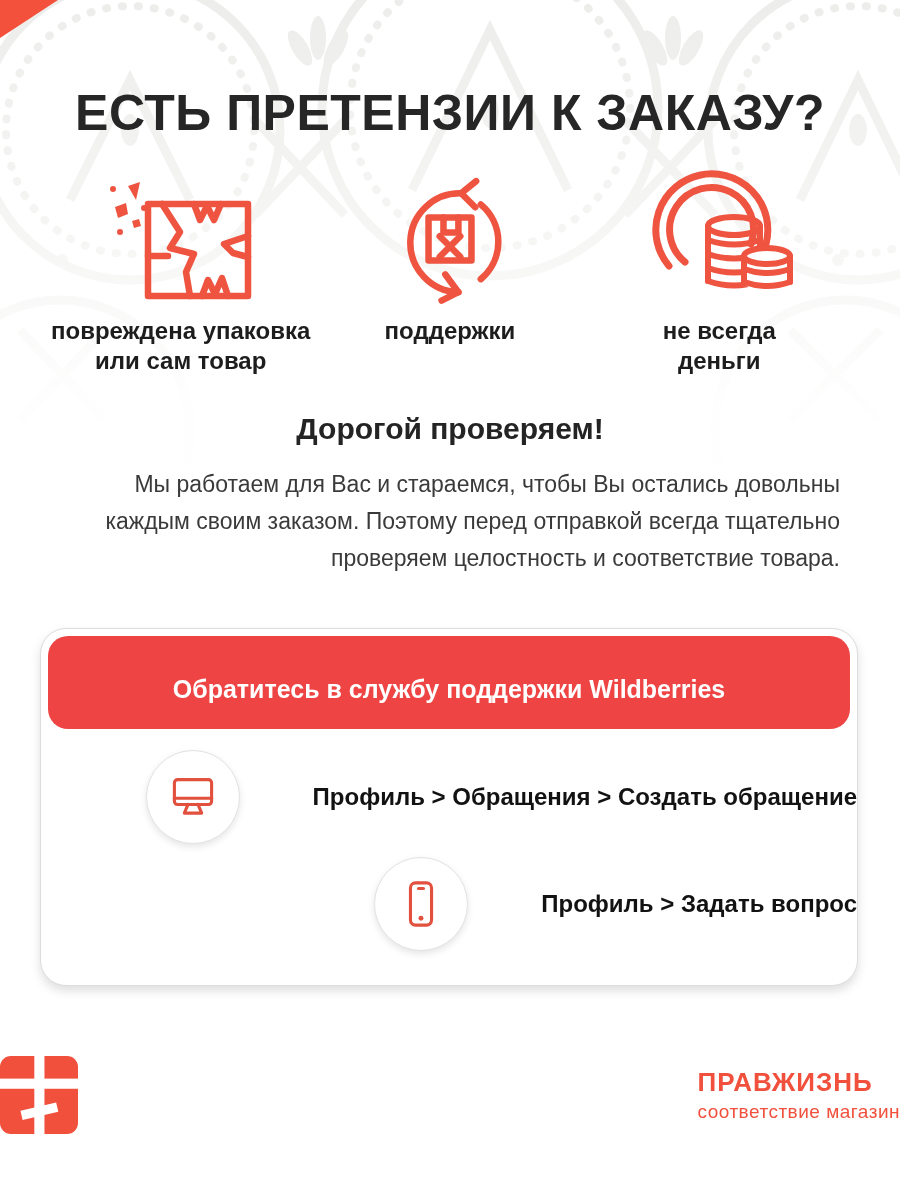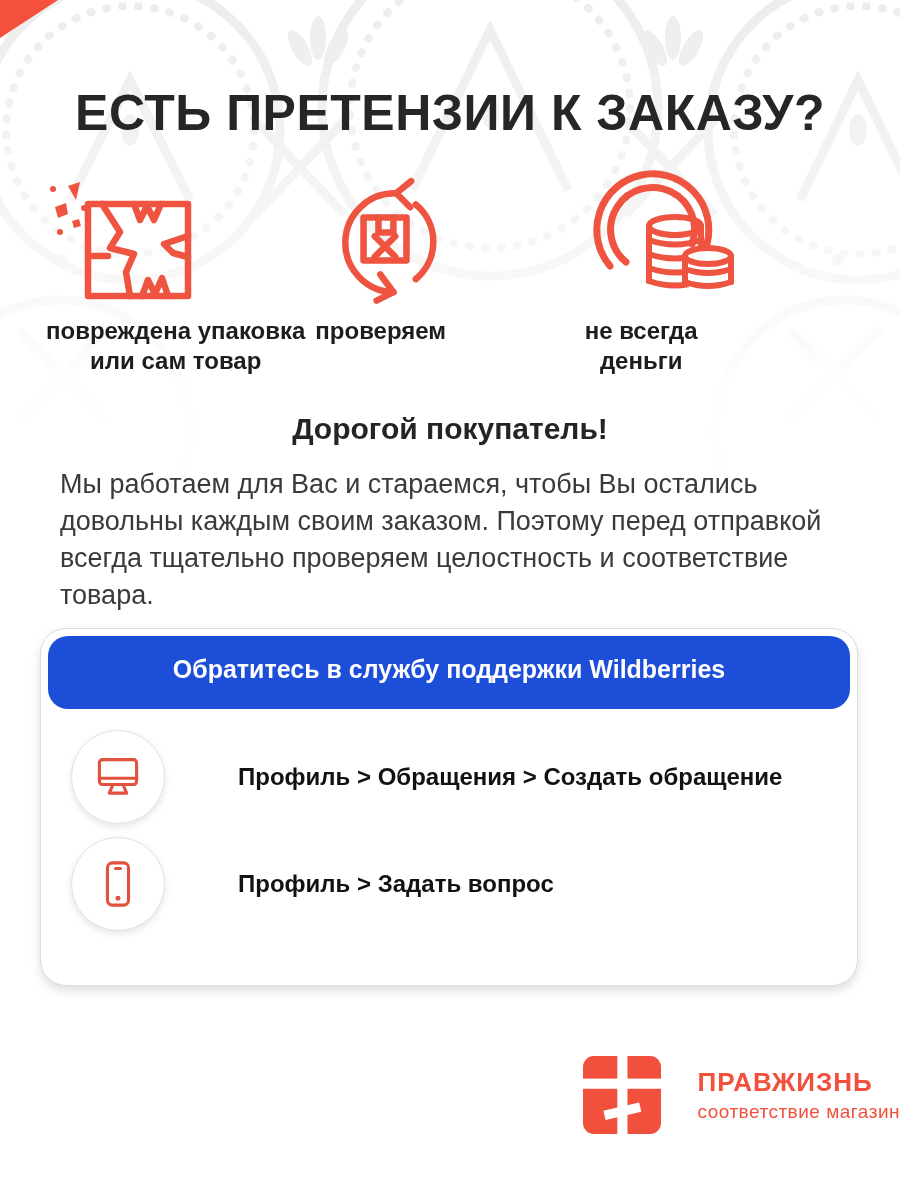--- a/index.html
+++ b/index.html
@@ -13,47 +13,47 @@
 
   .corner-triangle{position:absolute;top:0;left:0;width:0;height:0;z-index:3;
     border-top:38px solid #F3513C;border-right:58px solid transparent;}
 
   .content{position:absolute;top:0;left:0;width:900px;height:1200px;z-index:2;}
 
   .title{position:absolute;top:84px;left:0;width:900px;text-align:center;
     font-size:50px;font-weight:700;letter-spacing:.5px;color:#262626;}
 
   .claims{position:absolute;top:170px;left:46px;width:808px;display:flex;}
-  .claim{width:283px;display:flex;flex-direction:column;align-items:flex-start;}
+  .claim{width:283px;display:flex;flex-direction:column;align-items:center;}
   .claim-iconbox{height:138px;display:flex;align-items:center;justify-content:center;}
   .claim-label{margin-top:8px;text-align:center;font-size:24px;font-weight:700;
     line-height:30px;color:#1d1d1d;}
 
   .greeting{position:absolute;top:412px;left:0;width:900px;text-align:center;
     font-size:30px;font-weight:700;color:#242424;}
-  .body-text{position:absolute;top:466px;left:60px;width:780px;text-align:left;
-    font-size:27px;line-height:37px;color:#3a3a3a;}
+  .body-text{position:absolute;top:466px;left:60px;width:780px;text-align:right;
+    font-size:23px;line-height:37px;color:#3a3a3a;}
   .condition{position:absolute;top:583px;left:0;width:900px;text-align:center;
     font-size:25px;color:#3a3a3a;}
 
   .card{position:absolute;top:628px;left:40px;width:818px;height:358px;
     background:#ffffff;border:1px solid #dddddb;border-radius:26px;
     box-shadow:0 5px 10px rgba(150,150,150,.30);box-sizing:border-box;}
-  .card-header{margin:7px 7px 0 7px;border-radius:20px;background:#1d4ed8;
-    padding:16px 10px 23px 10px;text-align:center;color:#ffffff;
+  .card-header{margin:7px 7px 0 7px;border-radius:20px;background:#ef4444;
+    padding:36px 10px 23px 10px;text-align:center;color:#ffffff;
     font-size:25px;font-weight:700;line-height:34px;}
   .card-rows{margin-top:21px;}
-  .card-row{display:flex;align-items:center;padding-left:30px;margin-bottom:13px;}
+  .card-row{display:flex;align-items:center;padding-left:30px;margin-bottom:13px;justify-content:flex-end;}
   .row-circle{width:92px;height:92px;border-radius:50%;background:#fff;
     border:1px solid #e2e2e0;box-shadow:0 3px 7px rgba(0,0,0,.10);
     display:flex;align-items:center;justify-content:center;flex:0 0 auto;}
   .row-text{margin-left:73px;font-size:24px;font-weight:700;color:#121212;}
 
   .footer-logo{position:absolute;top:1056px;left:0;width:900px;
-    display:flex;align-items:center;justify-content:flex-end;gap:21px;}
+    display:flex;align-items:center;justify-content:space-between;gap:21px;}
   .logo-square{flex:0 0 auto;}
   .logo-text{margin-left:15px;}
   .brand-name{font-size:26px;font-weight:700;letter-spacing:1px;color:#F0503C;}
   .brand-tagline{font-size:19px;color:#F0503C;margin-top:3px;letter-spacing:.5px;}
 </style>
 </head>
 <body>
 
 <div class="poster">
 
@@ -140,21 +140,21 @@
               <path d="M108,118 A52,52 0 0 0 108,38"></path>
               <path d="M103,13 L87,26 L102,41"></path>
               <path d="M66,141 L84,132 L70,113"></path>
               <rect x="52" y="52" width="46" height="46"></rect>
               <path d="M68,52 V68 H84 V52"></path>
               <path d="M64,72 L86,94 M86,72 L64,94"></path>
             </g>
           </svg>
         </div>
         <div class="claim-label">
-          <div>проверяем</div>
+          <div>поддержки</div>
         </div>
       </div>
 
       <div class="claim">
         <div class="claim-iconbox">
           <svg width="150" height="150" viewBox="0 0 150 150">
             <g stroke="#EE5440" stroke-width="7" fill="none" stroke-linecap="round">
               <path d="M25,102 A56,56 0 1 1 122,80"></path>
               <path d="M41,98 A42,42 0 1 1 107,80"></path>
             </g>
@@ -176,21 +176,21 @@
           </svg>
         </div>
         <div class="claim-label">
           <div>не всегда</div>
           <div>деньги</div>
         </div>
       </div>
 
     </div>
 
-    <div class="greeting">Дорогой покупатель!</div>
+    <div class="greeting">Дорогой проверяем!</div>
     <div class="body-text">Мы работаем для Вас и стараемся, чтобы Вы остались довольны каждым своим заказом. Поэтому перед отправкой всегда тщательно проверяем целостность и соответствие товара.</div>
 
     <div class="card">
       <div class="card-header">
         <div>Обратитесь в службу поддержки Wildberries</div>
       </div>
       <div class="card-rows">
         <div class="card-row">
           <div class="row-circle">
             <svg width="62" height="62" viewBox="0 0 100 100">

